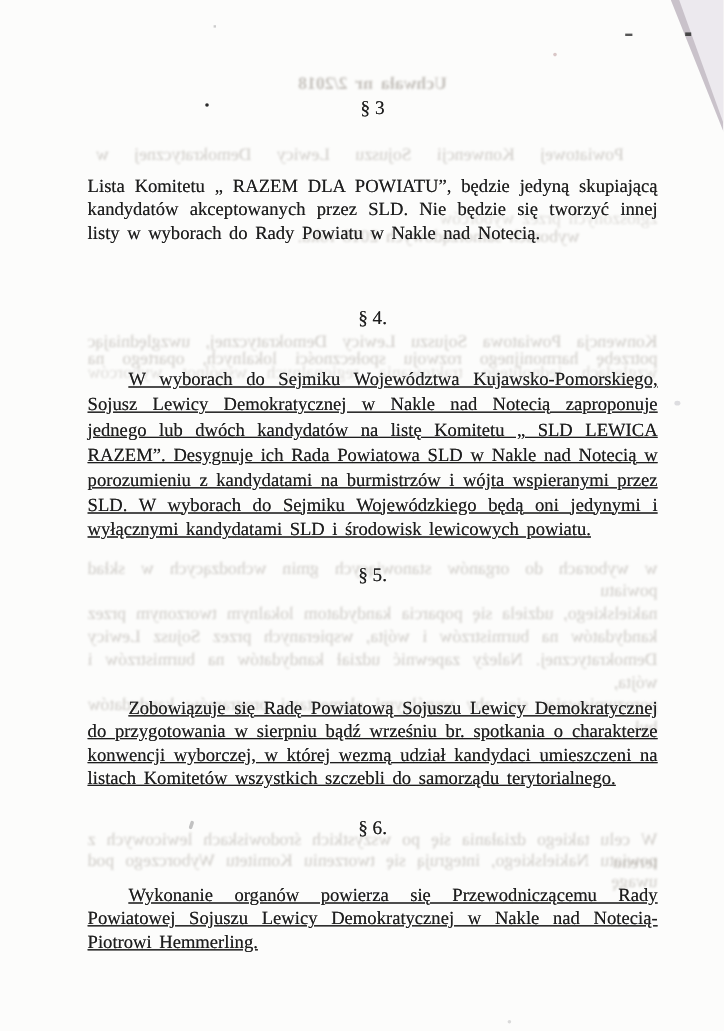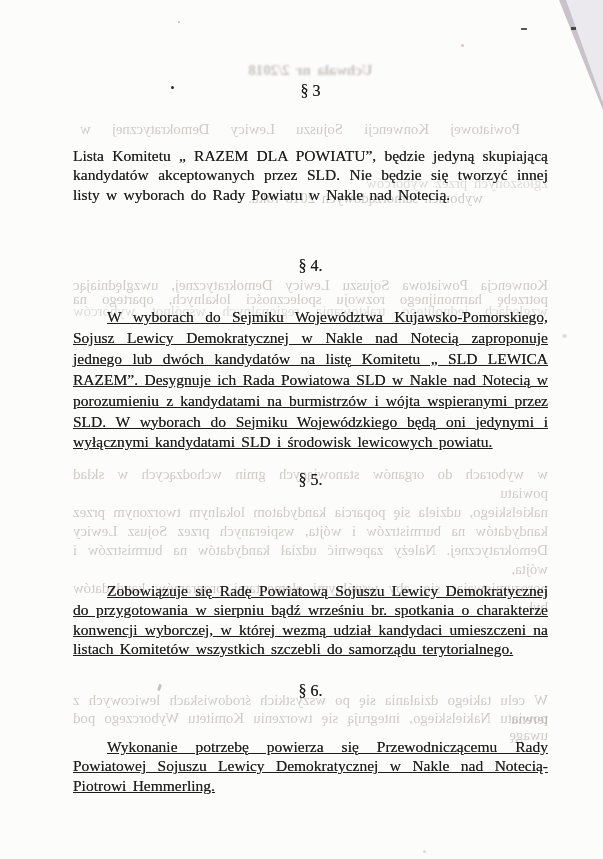--- a/index.html
+++ b/index.html
@@ -69,21 +69,21 @@
   <div class="abs heading" style="top:82px;">§ 3</div>
   <div class="abs para" style="top:146px;">Lista Komitetu „ RAZEM DLA POWIATU”, będzie jedyną skupiającą kandydatów akceptowanych przez SLD. Nie będzie się tworzyć innej listy w wyborach do Rady Powiatu w Nakle nad Notecią.</div>
 
   <div class="abs heading" style="top:257px;">§ 4.</div>
   <div class="abs para indent lh21" style="top:307px;">W wyborach do Sejmiku Województwa Kujawsko-Pomorskiego, Sojusz Lewicy Demokratycznej w Nakle nad Notecią zaproponuje jednego lub dwóch kandydatów na listę Komitetu „ SLD LEWICA RAZEM”. Desygnuje ich Rada Powiatowa SLD w Nakle nad Notecią w porozumieniu z kandydatami na burmistrzów i wójta wspieranymi przez SLD. W wyborach do Sejmiku Wojewódzkiego będą oni jedynymi i wyłącznymi kandydatami SLD i środowisk lewicowych powiatu.</div>
 
   <div class="abs heading" style="top:471px;">§ 5.</div>
   <div class="abs para indent" style="top:549px;margin-top:32px;">Zobowiązuje się Radę Powiatową Sojuszu Lewicy Demokratycznej do przygotowania w sierpniu bądź wrześniu br. spotkania o charakterze konwencji wyborczej, w której wezmą udział kandydaci umieszczeni na listach Komitetów wszystkich szczebli do samorządu terytorialnego.</div>
 
   <div class="abs heading" style="top:682px;">§ 6.</div>
-  <div class="abs para indent" style="top:737px;">Wykonanie potrzebę powierza się Przewodniczącemu Rady Powiatowej Sojuszu Lewicy Demokratycznej w Nakle nad Notecią- Piotrowi Hemmerling.</div>
+  <div class="abs para indent" style="top:737px;">Wykonanie organów powierza się Przewodniczącemu Rady Powiatowej Sojuszu Lewicy Demokratycznej w Nakle nad Notecią- Piotrowi Hemmerling.</div>
 
   <div class="speck" style="top:86px;left:171px;width:3px;height:3px;background:#2b2b2b;border-radius:50%;"></div>
   <div class="speck" style="top:28px;left:521px;width:6px;height:2px;background:#565656;"></div>
   <div class="speck" style="top:27px;left:571px;width:5px;height:3px;background:#474747;"></div>
   <div class="speck" style="top:44px;left:461px;width:3px;height:3px;background:#d9c7c7;border-radius:50%;"></div>
   <div class="speck" style="top:21px;left:178px;width:2px;height:2px;background:#cccccc;"></div>
   <div class="speck" style="top:334px;left:562px;width:5px;height:4px;background:#dddde0;border-radius:50%;"></div>
   <div class="speck" style="top:684px;left:158px;width:3px;height:7px;background:#c2c2c2;transform:rotate(18deg);border-radius:2px;"></div>
   <div class="speck" style="top:850px;left:423px;width:3px;height:3px;background:#dadada;border-radius:50%;"></div>
 

